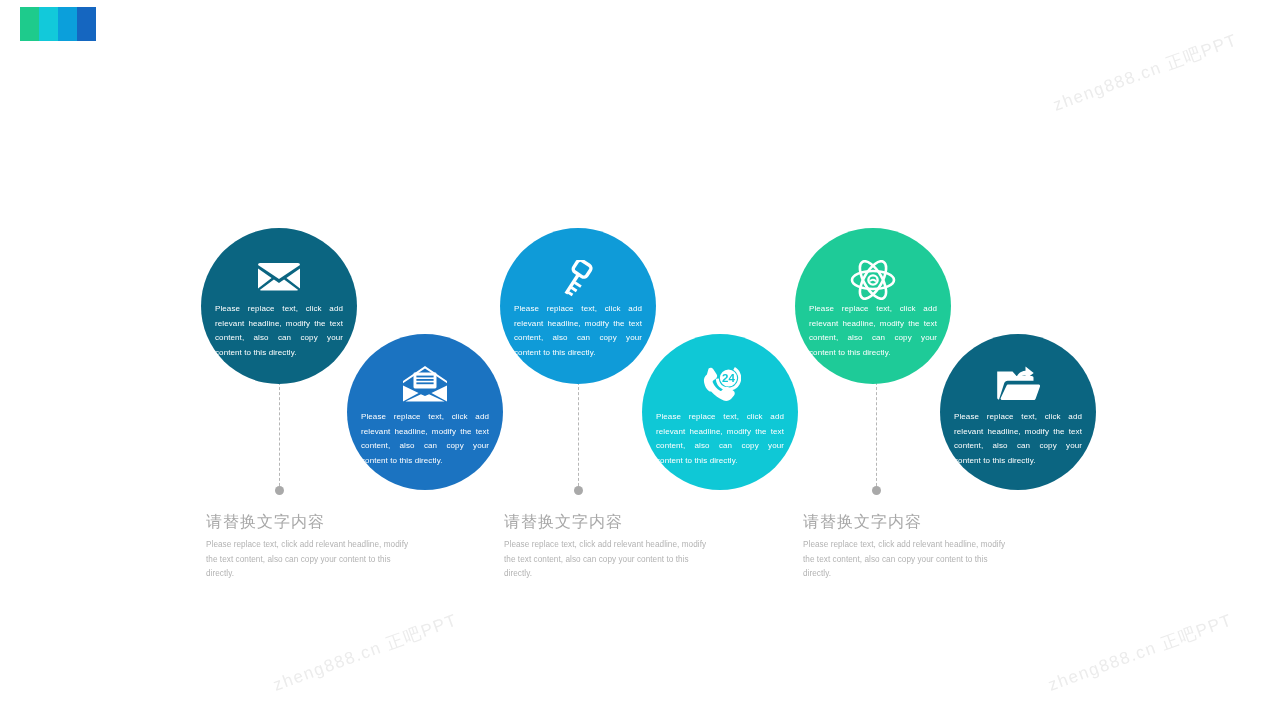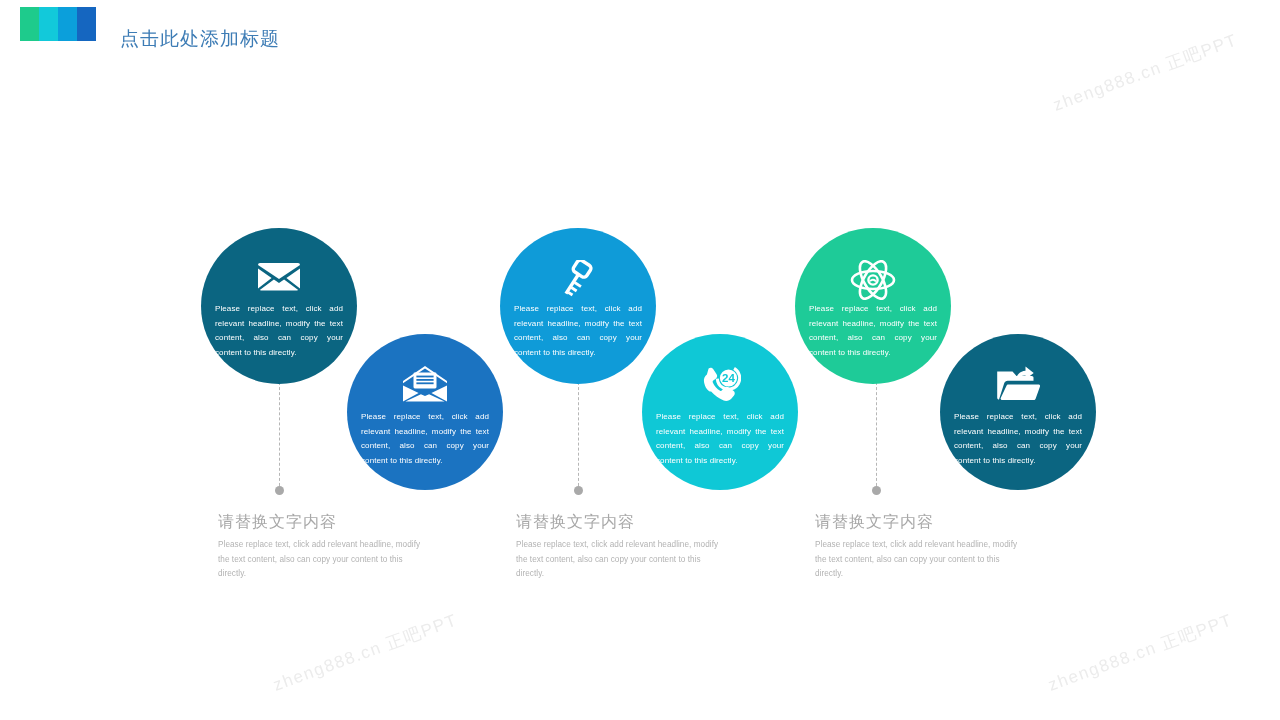--- a/index.html
+++ b/index.html
@@ -103,21 +103,20 @@
     border-radius: 50%;
     background: #a9a9a9;
   }
   .connector .dot.top { top: 0; }
   .connector .dot.bot { bottom: 0; }
 
   
   .caption {
     position: absolute;
     width: 215px;
-    margin-left: 12px;
   }
   .caption .cap-title {
     font-size: 16px;
     color: #a8a8a8;
     letter-spacing: 1px;
     margin-bottom: 5px;
   }
   .caption .cap-body {
     font-size: 8.2px;
     line-height: 14.5px;
@@ -145,21 +144,20 @@
 
 <div class="slide">
 
   <div class="header">
     <div class="accent-bar">
       <span class="accent-0" style="background: rgb(30, 203, 140);"></span>
       <span class="accent-1" style="background: rgb(18, 201, 218);"></span>
       <span class="accent-2" style="background: rgb(11, 159, 219);"></span>
       <span class="accent-3" style="background: rgb(21, 102, 192);"></span>
     </div>
-    <div class="slide-title">点击此处添加标题</div>
   </div>
 
   <div class="connector" style="left:275px; top:373px; height:122px;">
     <div class="dot top"></div>
     <div class="line"></div>
     <div class="dot bot"></div>
   </div>
   <div class="connector" style="left:574px; top:373px; height:122px;">
     <div class="dot top"></div>
     <div class="line"></div>

